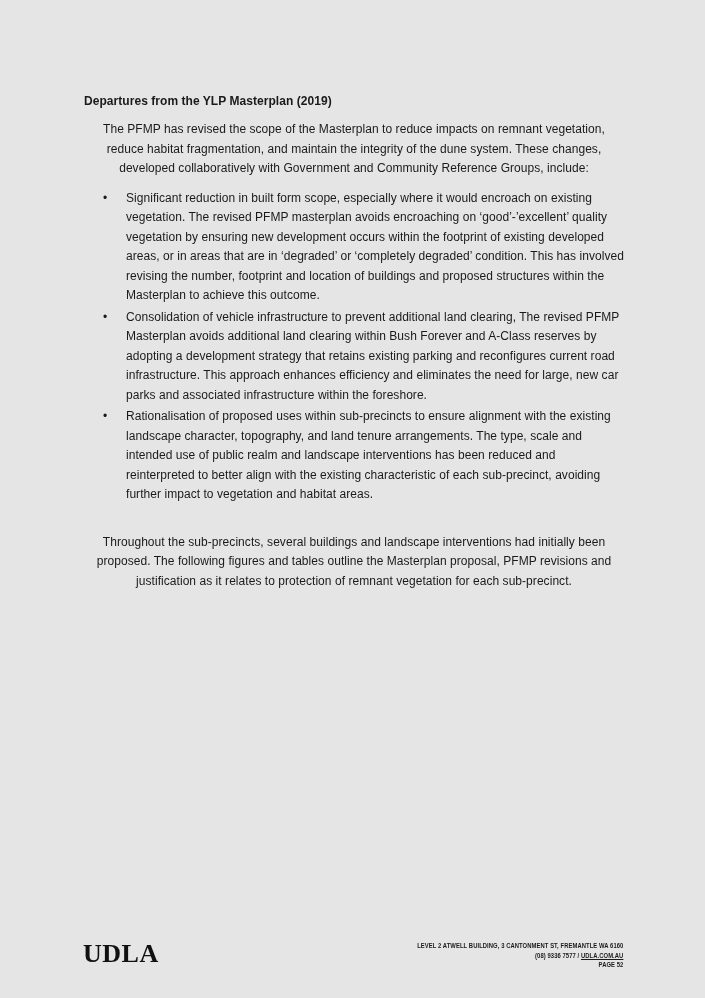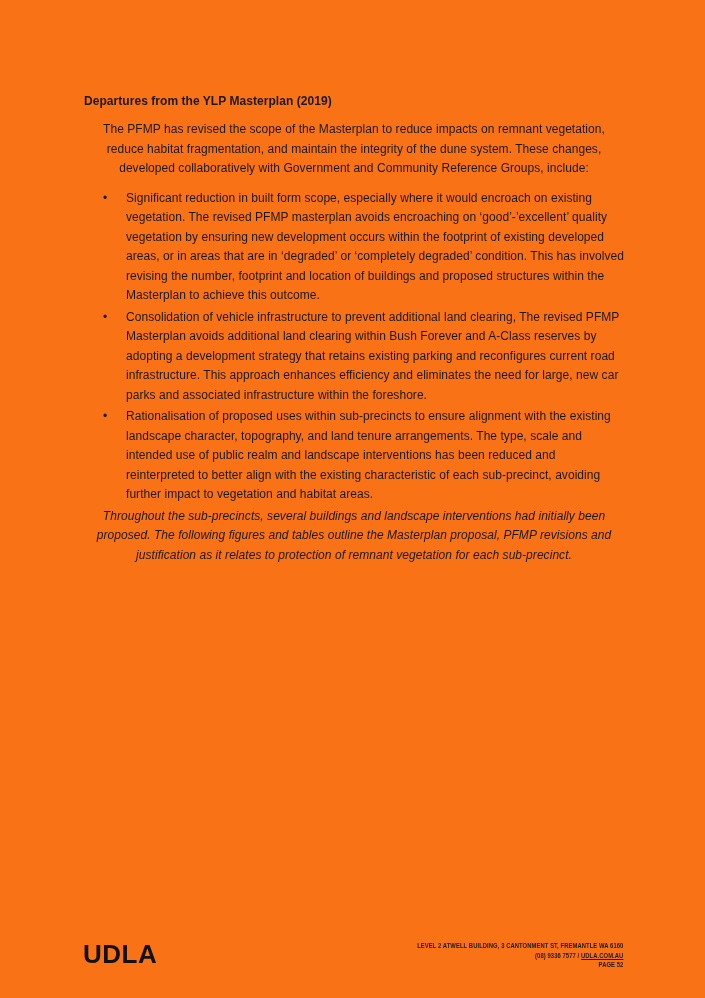--- a/index.html
+++ b/index.html
@@ -12,21 +12,21 @@
       height: 998px;
       position: relative;
       overflow: hidden;
       font-family: "Liberation Sans", sans-serif;
       color: #1a1a1a;
     }
     .page {
       position: absolute;
       left: 0; top: 0;
       width: 705px; height: 998px;
-      background: #f97316;
+      background: #e5e5e5;
     }
     .content {
       position: absolute;
       left: 84px;
       top: 93px;
       width: 540px;
     }
     .heading {
       font-size: 12px;
       font-weight: bold;
@@ -55,28 +55,27 @@
       letter-spacing: 0.05px;
     }
     .bullet-dot {
       position: absolute;
       left: 19px;
       top: 0;
       font-size: 12px;
       line-height: 19.5px;
     }
     .para-after {
-      margin-top: 2px;
-      font-style: italic;
+      margin-top: 28px;
     }
     .footer-logo {
       position: absolute;
       left: 83px;
       top: 940px;
-      font-family: Liberation Sans, sans-serif;
+      font-family: Liberation Serif, serif;
       font-weight: bold;
       font-size: 26px;
       line-height: 28px;
       letter-spacing: 0.5px;
       color: #111111;
     }
     .footer-address {
       position: absolute;
       right: 82px;
       top: 941px;

